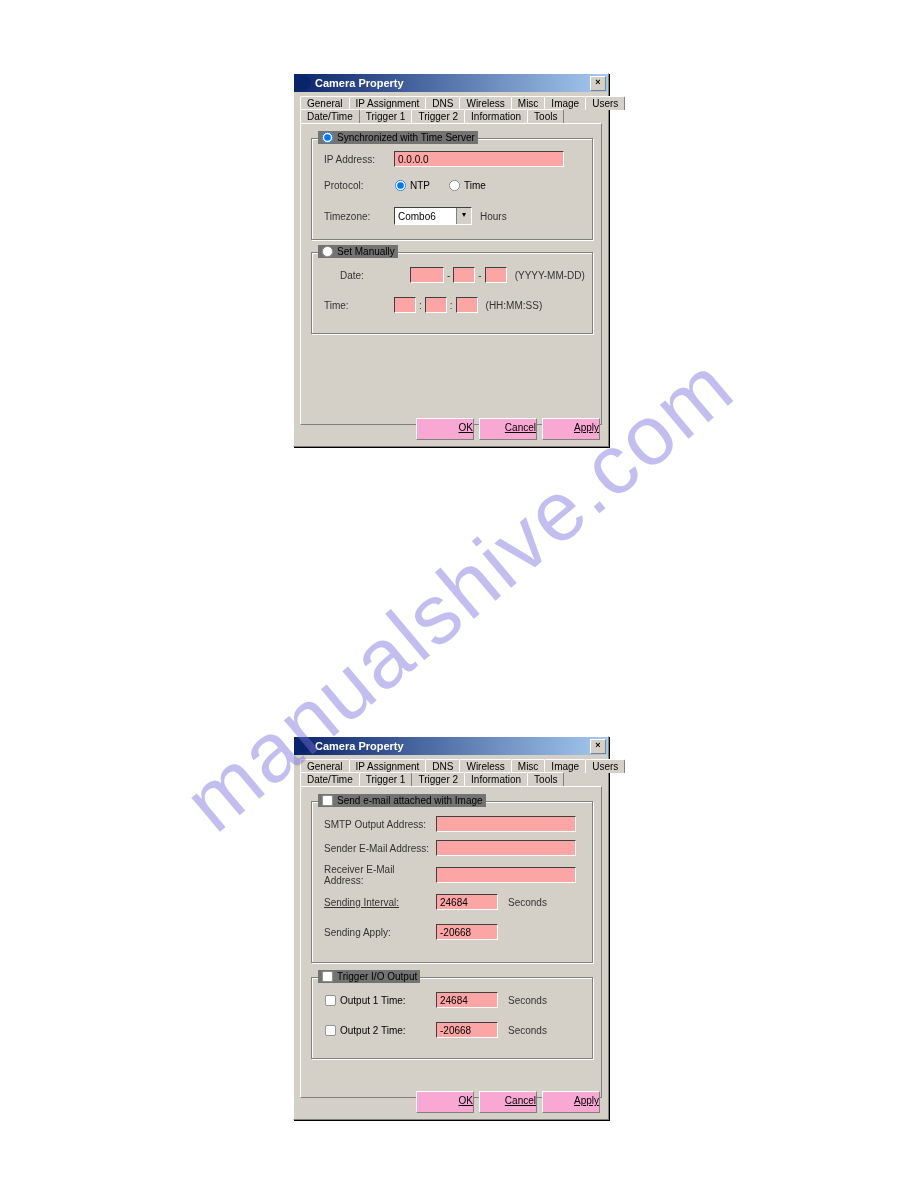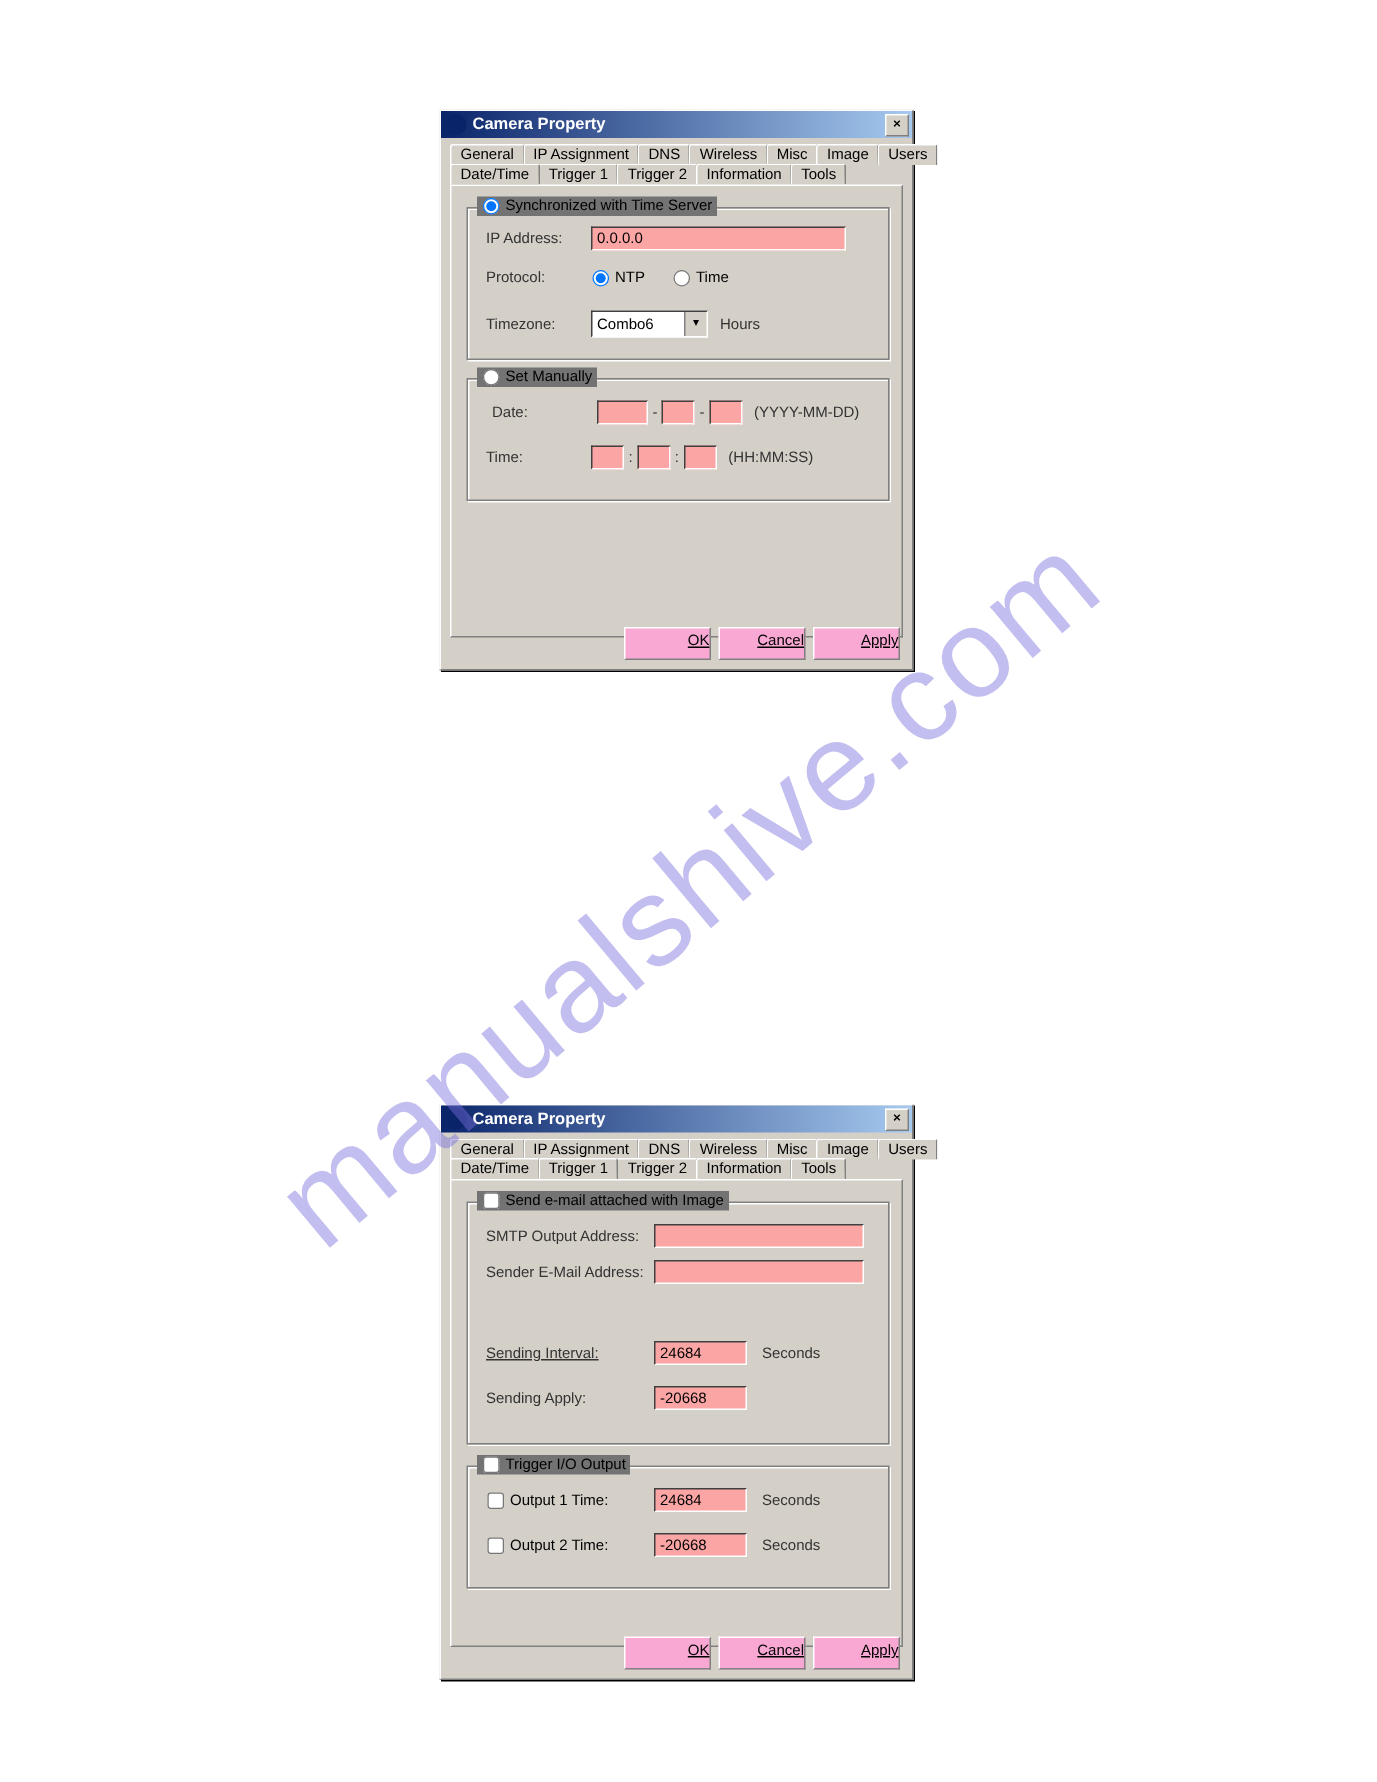--- a/index.html
+++ b/index.html
@@ -229,21 +229,21 @@
         </div>
         <span class="lbl" style="margin-left:8px;">Hours</span>
       </div>
     </div>
 
     <div class="groupbox" style="left:10px; top:128px; width:280px; height:80px;">
       <div class="legend">
         <input type="radio" style="">
         <span>Set Manually</span>
       </div>
-      <div class="row-abs" style="left:16px; top:14px;">
+      <div class="row-abs" style="left:28px; top:14px;">
         <span class="lbl" style="width:70px;">Date:</span>
         <input class="textin" style="width: 34px;">
         <span class="lbl" style="margin:0 3px;">-</span>
         <input class="textin" style="width: 22px;">
         <span class="lbl" style="margin:0 3px;">-</span>
         <input class="textin" style="width: 22px;">
         <span class="lbl" style="margin-left:8px;">(YYYY-MM-DD)</span>
       </div>
       <div class="row-abs" style="left:12px; top:44px;">
         <span class="lbl" style="width:70px;">Time:</span>
@@ -297,20 +297,24 @@
         <span>Send e-mail attached with Image</span>
       </div>
       <div class="row-abs" style="left:12px; top:14px;">
         <span class="lbl" style="width:112px;">SMTP Output Address:</span>
         <input class="textin" style="width: 140px;">
       </div>
       <div class="row-abs" style="left:12px; top:38px;">
         <span class="lbl" style="width:112px;">Sender E-Mail Address:</span>
         <input class="textin" style="width: 140px;">
       </div>
+      <div class="row-abs" style="left:12px; top:62px;">
+        <span class="lbl" style="width:112px;">Receiver E-Mail Address:</span>
+        <input class="textin" style="width: 140px;">
+      </div>
       <div class="row-abs" style="left:12px; top:92px;">
         <span class="lbl" style="width:112px;text-decoration:underline;">Sending Interval:</span>
         <input class="textin" style="width: 62px;" value="24684">
         <span class="lbl" style="margin-left:10px;">Seconds</span>
       </div>
       <div class="row-abs" style="left:12px; top:122px;">
         <span class="lbl" style="width:112px;">Sending Apply:</span>
         <input class="textin" style="width: 62px;" value="-20668">
       </div>
     </div>

